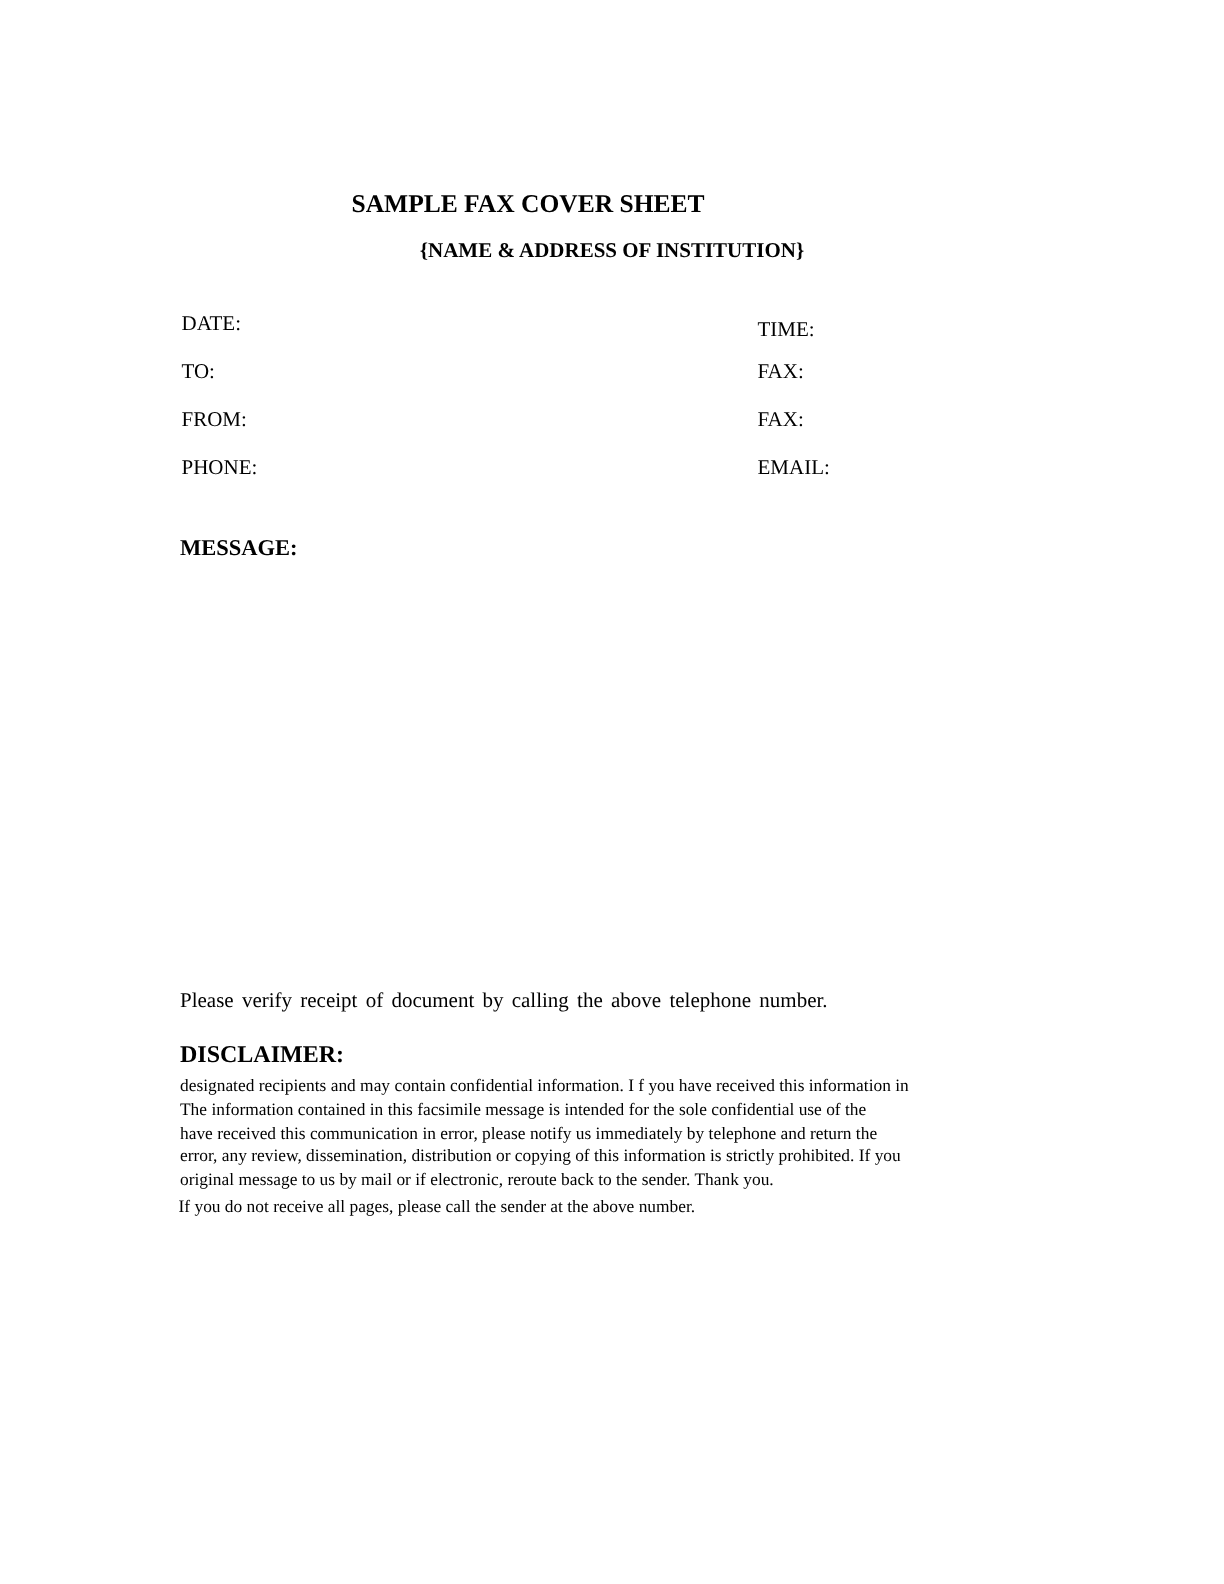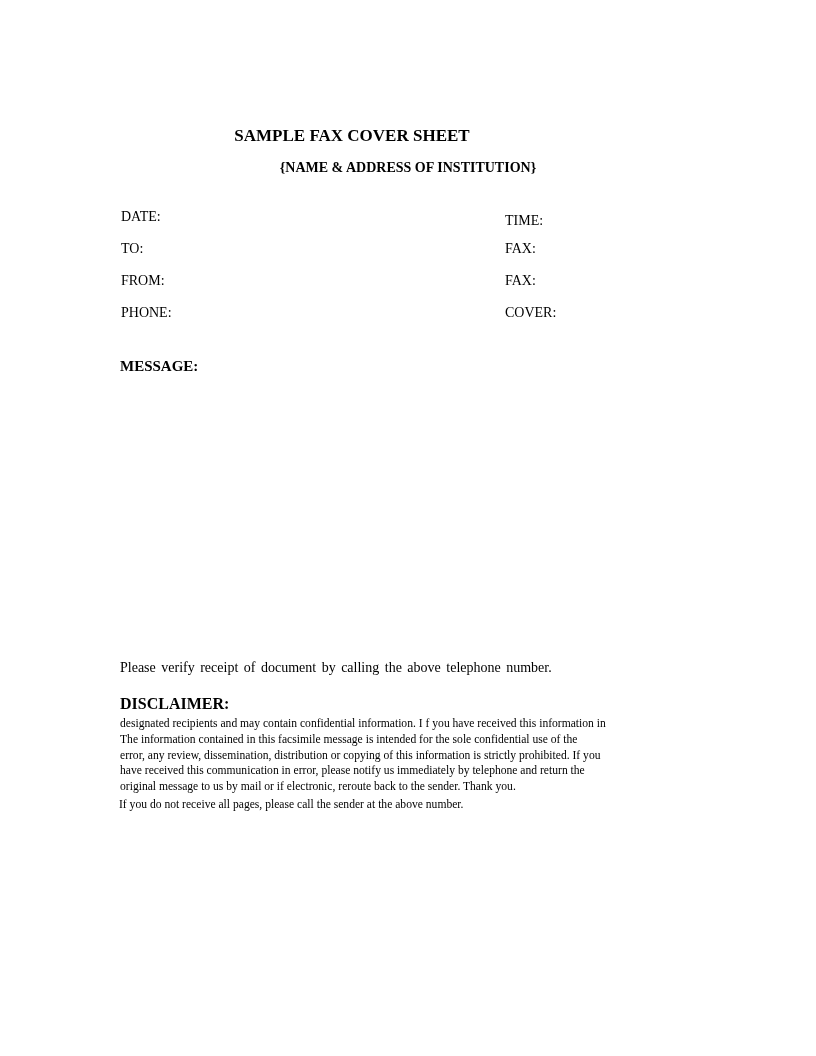--- a/index.html
+++ b/index.html
@@ -103,31 +103,31 @@
   <div class="subtitle">{NAME &amp; ADDRESS OF INSTITUTION}</div>
 
   <div class="field col-left" style="top:209px;">DATE:</div>
   <div class="field col-left" style="top:241px;">TO:</div>
   <div class="field col-left" style="top:273px;">FROM:</div>
   <div class="field col-left" style="top:305px;">PHONE:</div>
 
   <div class="field col-right" style="top:213px;">TIME:</div>
   <div class="field col-right" style="top:241px;">FAX:</div>
   <div class="field col-right" style="top:273px;">FAX:</div>
-  <div class="field col-right" style="top:305px;">COVER:</div>
+  <div class="field col-right" style="top:305px;">EMAIL:</div>
 
   <div class="message-label">MESSAGE:</div>
 
   <div class="verify">Please verify receipt of document by calling the above telephone number.</div>
 
   <div class="disclaimer-label">DISCLAIMER:</div>
 
   <div class="disclaimer-body">
     <span class="line">designated recipients and may contain confidential information.  I f you have received this information in</span>
     <span class="line">The information contained in this facsimile message is intended for the sole confidential use of the</span>
+    <span class="line">have received this communication in error, please notify us immediately by telephone and return the</span>
     <span class="line">error, any review, dissemination, distribution or copying of this information is strictly prohibited.  If you</span>
-    <span class="line">have received this communication in error, please notify us immediately by telephone and return the</span>
     <span class="line">original message to us by mail or if electronic, reroute back to the sender.  Thank you.</span>
   </div>
 
   <div class="footer-note">If you do not receive all pages, please call the sender at the above number.</div>
 
 </div>
 
 </body></html>

